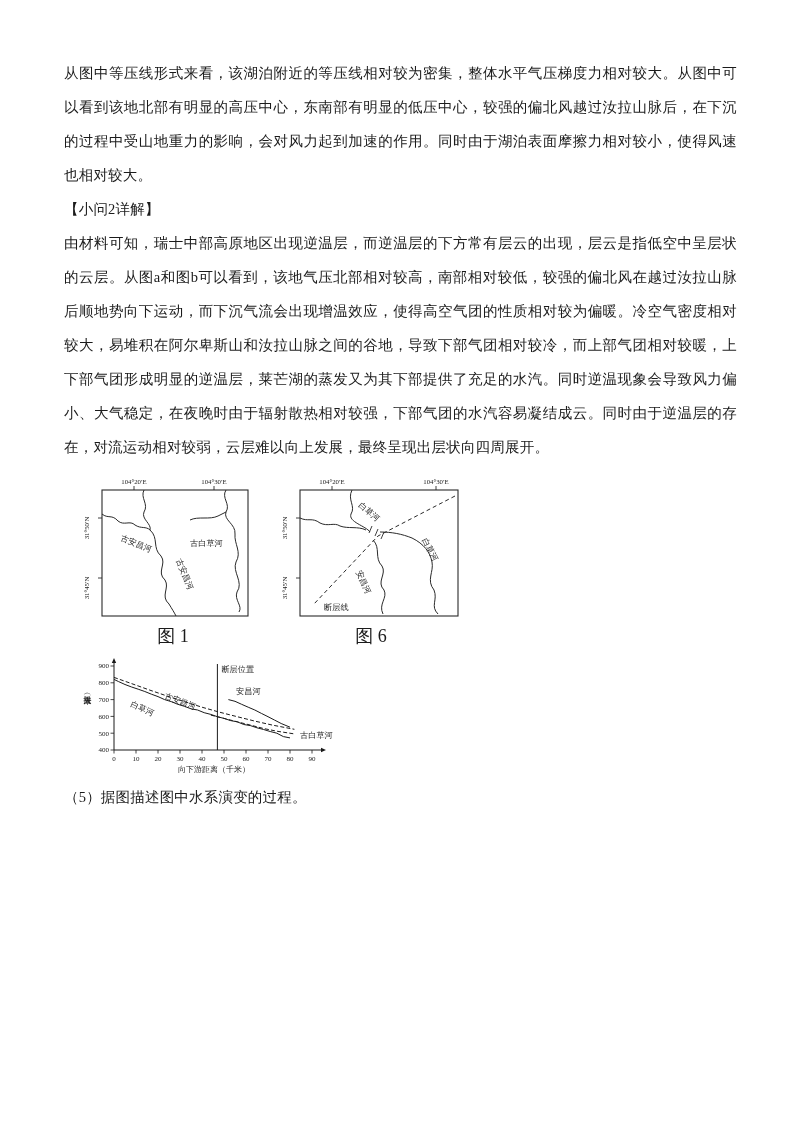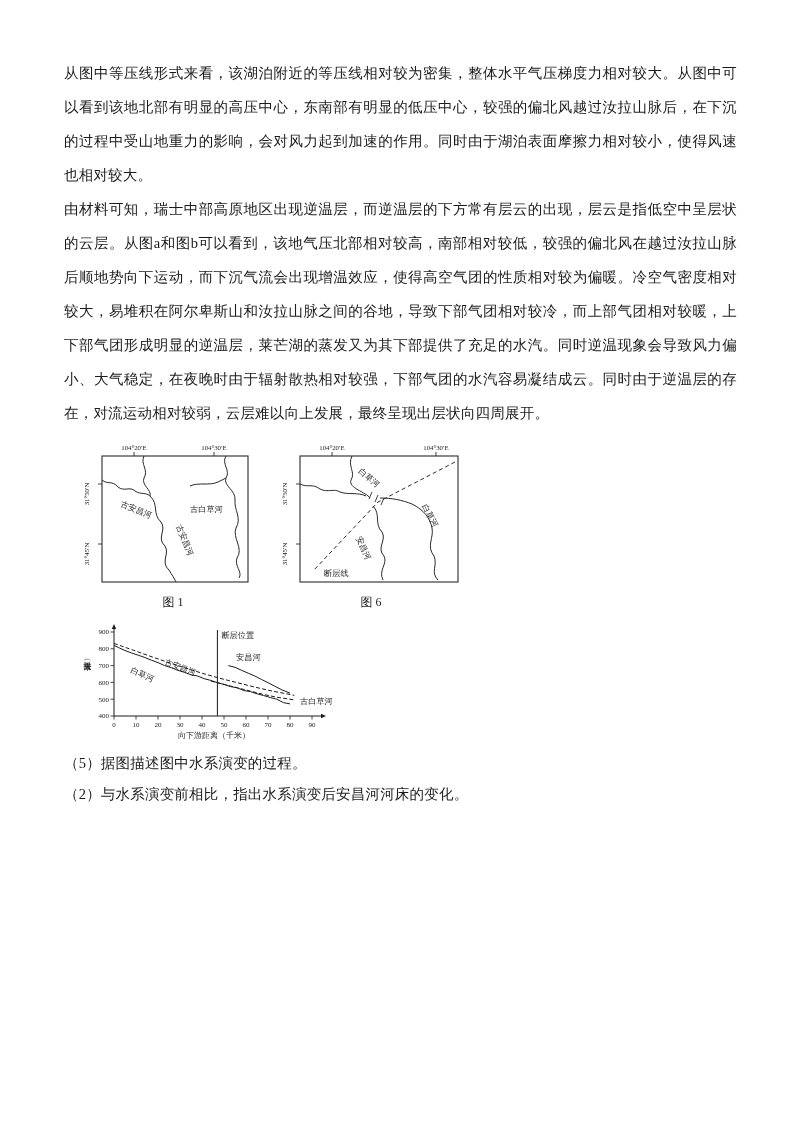--- a/index.html
+++ b/index.html
@@ -13,38 +13,39 @@
     color: #1b1b1b;
     font-size: 14.5px;
   }
   .content { padding: 56px 63px 0 64px; }
   .para { margin: 0; text-align: justify; line-height: 34px; letter-spacing: 0.2px; }
   .tight { line-height: 31px; }
   .indent2 { text-indent: 2em; }
   .figures { margin: 10px 0 6px 14px; }
   .maps-row { display: flex; align-items: flex-start; }
   .map-block { display: flex; flex-direction: column; align-items: center; margin-right: 8px; }
-  .fig-caption { line-height: 20px; font-size: 12px; text-align: center; margin-top: 2px; }
+  .fig-caption { line-height: 20px; font-size: 18px; text-align: center; margin-top: 2px; }
   .chart-block { margin-top: 8px; }
   .chart-caption { margin: 2px 0 0 62px; line-height: 20px; font-size: 14.5px; }
   svg { display: block; }
   svg text { fill: #1b1b1b; }
   .coord { font-size: 6.8px; }
   .rlbl { font-size: 8.2px; }
   .tk { font-size: 7px; }
   .axt { font-size: 8px; }
   .map-stroke { stroke: #2a2a2a; stroke-width: 1; fill: none; }
 </style>
 </head>
 <body>
 
 <div class="page">
   <div class="content">
 
     <p class="para">从图中等压线形式来看，该湖泊附近的等压线相对较为密集，整体水平气压梯度力相对较大。从图中可以看到该地北部有明显的高压中心，东南部有明显的低压中心，较强的偏北风越过汝拉山脉后，在下沉的过程中受山地重力的影响，会对风力起到加速的作用。同时由于湖泊表面摩擦力相对较小，使得风速也相对较大。</p>
+    <p class="para">【小问2详解】</p>
     <p class="para">由材料可知，瑞士中部高原地区出现逆温层，而逆温层的下方常有层云的出现，层云是指低空中呈层状的云层。从图a和图b可以看到，该地气压北部相对较高，南部相对较低，较强的偏北风在越过汝拉山脉后顺地势向下运动，而下沉气流会出现增温效应，使得高空气团的性质相对较为偏暖。冷空气密度相对较大，易堆积在阿尔卑斯山和汝拉山脉之间的谷地，导致下部气团相对较冷，而上部气团相对较暖，上下部气团形成明显的逆温层，莱芒湖的蒸发又为其下部提供了充足的水汽。同时逆温现象会导致风力偏小、大气稳定，在夜晚时由于辐射散热相对较强，下部气团的水汽容易凝结成云。同时由于逆温层的存在，对流运动相对较弱，云层难以向上发展，最终呈现出层状向四周展开。</p>
 
     <div class="figures">
       <div class="maps-row">
 
         <div class="map-block">
           <svg width="190" height="150" viewBox="0 0 190 150">
             <rect x="24" y="16" width="146" height="126" fill="none" stroke="#2a2a2a" stroke-width="1.1"></rect>
 
             <path d="M56,12 V16 M136,12 V16 M20,44 H24 M20,104 H24" stroke="#2a2a2a" stroke-width="0.9"></path>
@@ -146,16 +147,15 @@
           <text class="rlbl" x="158" y="40">安昌河</text>
           <text class="rlbl" x="222" y="84">古白草河</text>
 
           <text class="axt" x="9" y="36" style="writing-mode: vertical-rl;">海拔（米）</text>
           <text class="axt" x="136" y="118" text-anchor="middle">向下游距离（千米）</text>
         </svg>
       </div>
     </div>
 
     <p class="para tight">（5）据图描述图中水系演变的过程。</p>
-    <p class="para tight">（2）与水系演变前相比，指出水系演变后安昌河河床的变化。</p>
 
   </div>
 </div>
 
 </body></html>

